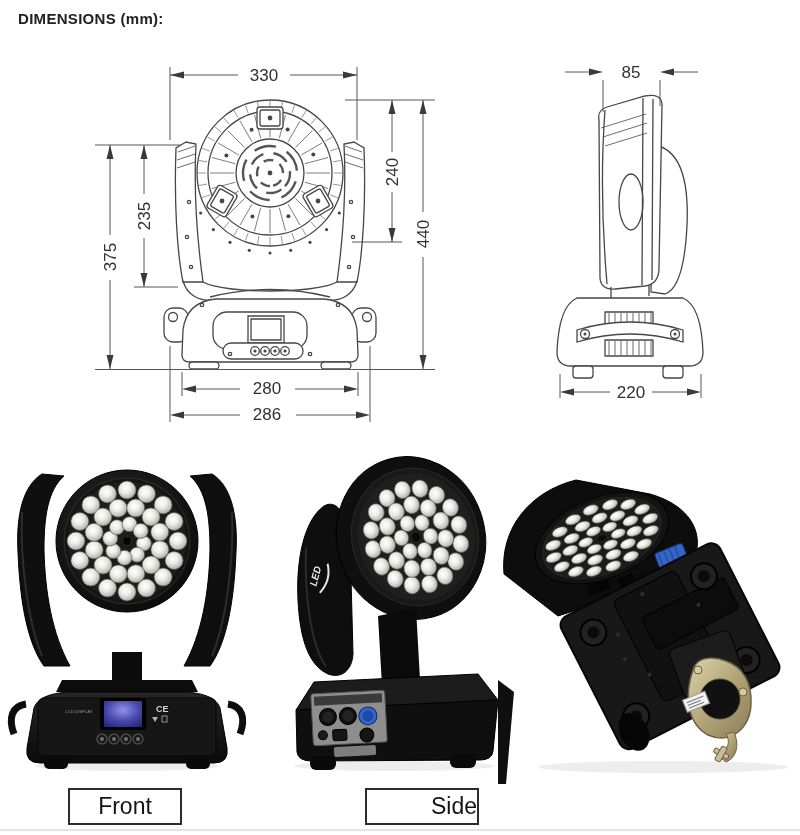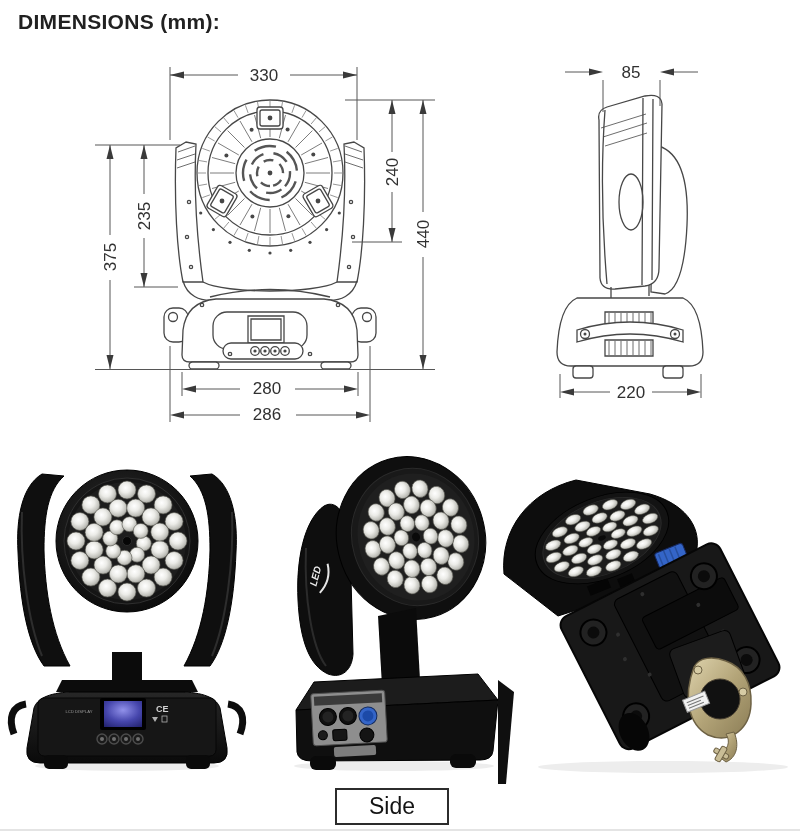--- a/index.html
+++ b/index.html
@@ -1,31 +1,31 @@
 <!DOCTYPE html>
 <html><head>
 <meta charset="utf-8">
 <style>
   html,body{margin:0;padding:0;background:#fff;}
   .page{position:relative;width:800px;height:835px;background:#ffffff;overflow:hidden;
         font-family:"Liberation Sans",sans-serif;}
-  .title{position:absolute;left:18px;top:10px;font-size:21px;font-weight:bold;
+  .title{position:absolute;left:18px;top:10px;font-size:15px;font-weight:bold;
          color:#212121;letter-spacing:.3px;}
   svg{position:absolute;overflow:visible;}
   .svg-front-drawing{left:90px;top:52px;}
   .svg-side-drawing{left:525px;top:40px;}
   .svg-front-photo{left:8px;top:452px;}
   .svg-side-photo{left:282px;top:448px;}
   .svg-bottom-photo{left:498px;top:452px;}
   .tech path,.tech circle,.tech rect,.tech line,.tech ellipse{vector-effect:non-scaling-stroke;}
   .dim-text{font-family:"Liberation Sans",sans-serif;font-size:17px;fill:#313131;}
   .view-label{position:absolute;top:788px;height:33px;border:2px solid #2c2c2c;background:#fff;
               display:flex;align-items:center;justify-content:center;font-size:23px;color:#141414;}
   .label-front{left:68px;width:110px;}
-  .label-side{left:335px;width:110px;}
+  .label-side{left:365px;width:110px;justify-content:flex-end;}
   .label-bottom{left:615px;width:109px;}
   .bottom-rule{position:absolute;left:0;top:829px;width:800px;height:2px;background:#e4e4e4;}
   .tiny-white{font-family:"Liberation Sans",sans-serif;fill:#9a9a9a;}
 </style>
 </head>
 <body>
 
 <div class="page">
 
   <div class="title">DIMENSIONS (mm):</div>
@@ -537,18 +537,21 @@
         <rect x="215" y="299" width="16" height="5" rx="2" fill="#c9bd96" stroke="#6d6144"></rect>
         <rect x="220" y="294" width="6" height="16" rx="2" fill="#c9bd96" stroke="#6d6144"></rect>
       </g>
     </g>
     <g transform="rotate(-22 196 250)">
       <rect x="186" y="244" width="24" height="13" fill="#f2f2f2" stroke="#999"></rect>
       <path d="M189,248 h18 M189,251 h14 M189,254 h16" stroke="#777" stroke-width="1"></path>
     </g>
   </svg>
 
+  <div class="view-label label-front">
+    <span>Front</span>
+  </div>
   <div class="view-label label-side">
     <span>Side</span>
   </div>
 
   <div class="bottom-rule"></div>
 </div>
 
 </body></html>

